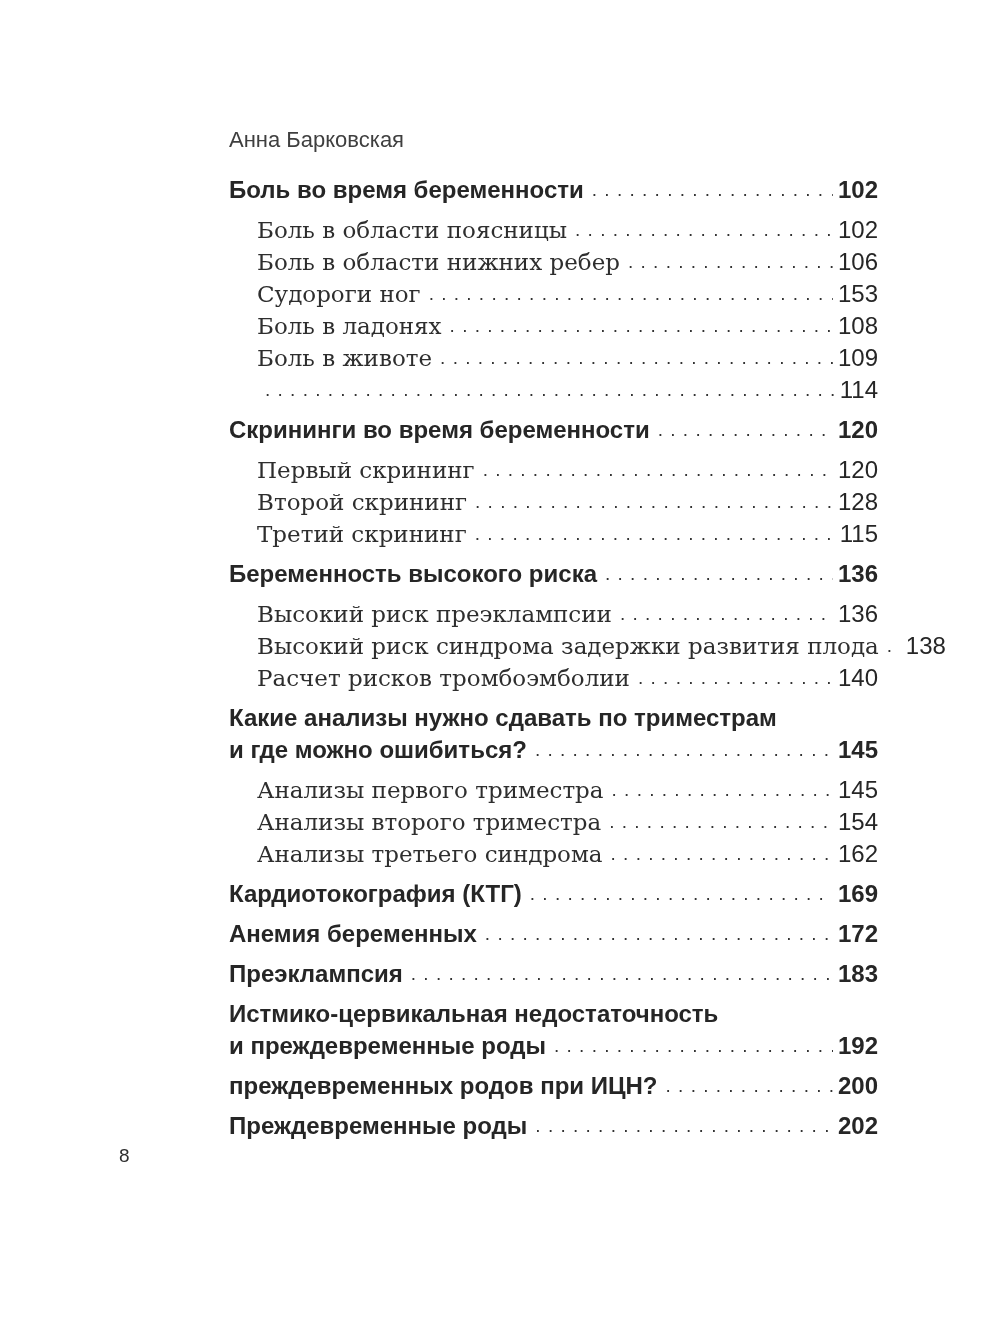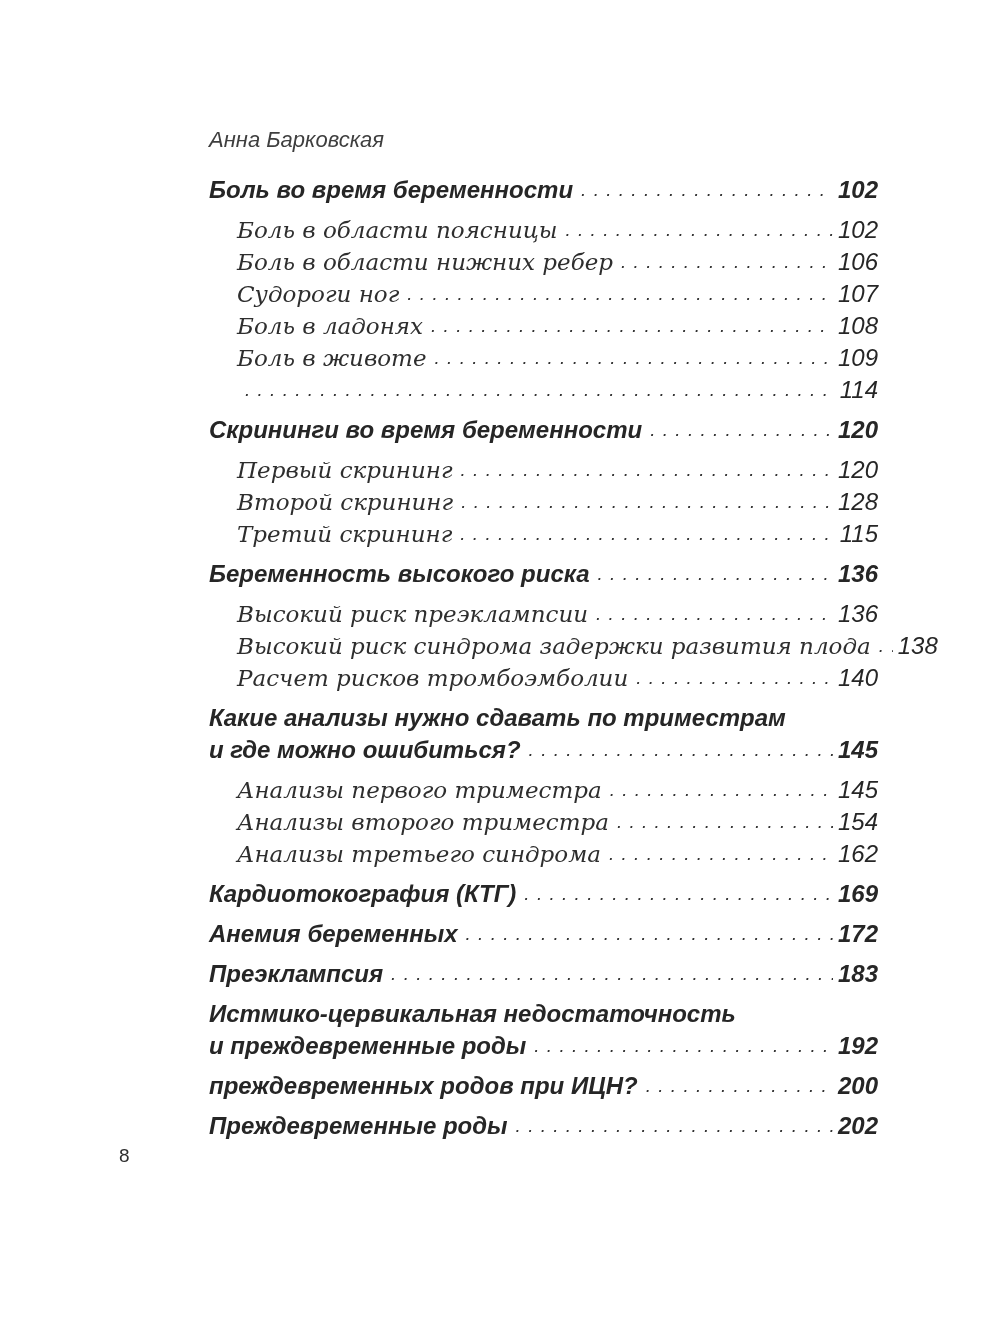--- a/index.html
+++ b/index.html
@@ -20,24 +20,23 @@
     position: absolute;
     left: 119px;
     top: 1140px;
     font-size: 19px;
     line-height: 32px;
     color: #2e2e2e;
     font-family: "Liberation Sans", sans-serif;
   }
   .content {
     position: absolute;
-    left: 209px;
+    left: 229px;
     right: 122px;
     top: 126px;
-    font-style: italic;
   }
   .doc-header {
     font-family: "Liberation Sans", sans-serif;
     font-size: 22px;
     line-height: 28px;
     color: #3f3f3f;
     margin: 0 0 20px 0;
     font-weight: 400;
   }
   .entry { margin: 0; }
@@ -113,21 +112,21 @@
           <div class="line">
             <span class="label">Боль в области нижних ребер</span>
             <span class="leader">. . . . . . . . . . . . . . . . . . . . . . . . . . . . . . . . . . . . . . . . . . . . . . . . . . . . . . . . . . . . . . . . . . . . . . . . . . . . . . . .</span>
             <span class="pagenum">106</span>
           </div>
         </div>
         <div class="entry sub">
           <div class="line">
             <span class="label">Судороги ног</span>
             <span class="leader">. . . . . . . . . . . . . . . . . . . . . . . . . . . . . . . . . . . . . . . . . . . . . . . . . . . . . . . . . . . . . . . . . . . . . . . . . . . . . . . .</span>
-            <span class="pagenum">107</span>
+            <span class="pagenum">153</span>
           </div>
         </div>
         <div class="entry sub">
           <div class="line">
             <span class="label">Боль в ладонях</span>
             <span class="leader">. . . . . . . . . . . . . . . . . . . . . . . . . . . . . . . . . . . . . . . . . . . . . . . . . . . . . . . . . . . . . . . . . . . . . . . . . . . . . . . .</span>
             <span class="pagenum">108</span>
           </div>
         </div>
         <div class="entry sub">

